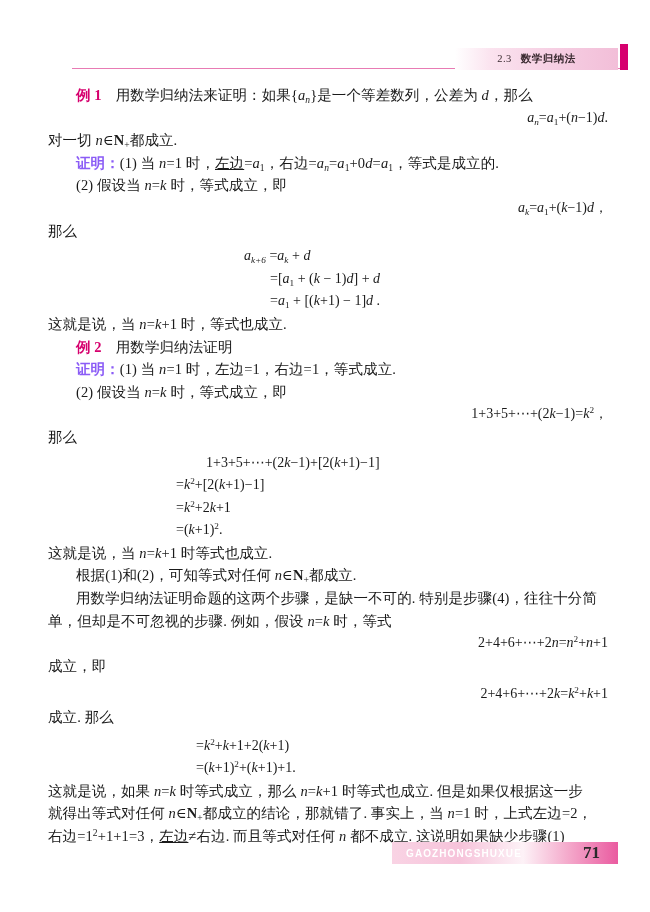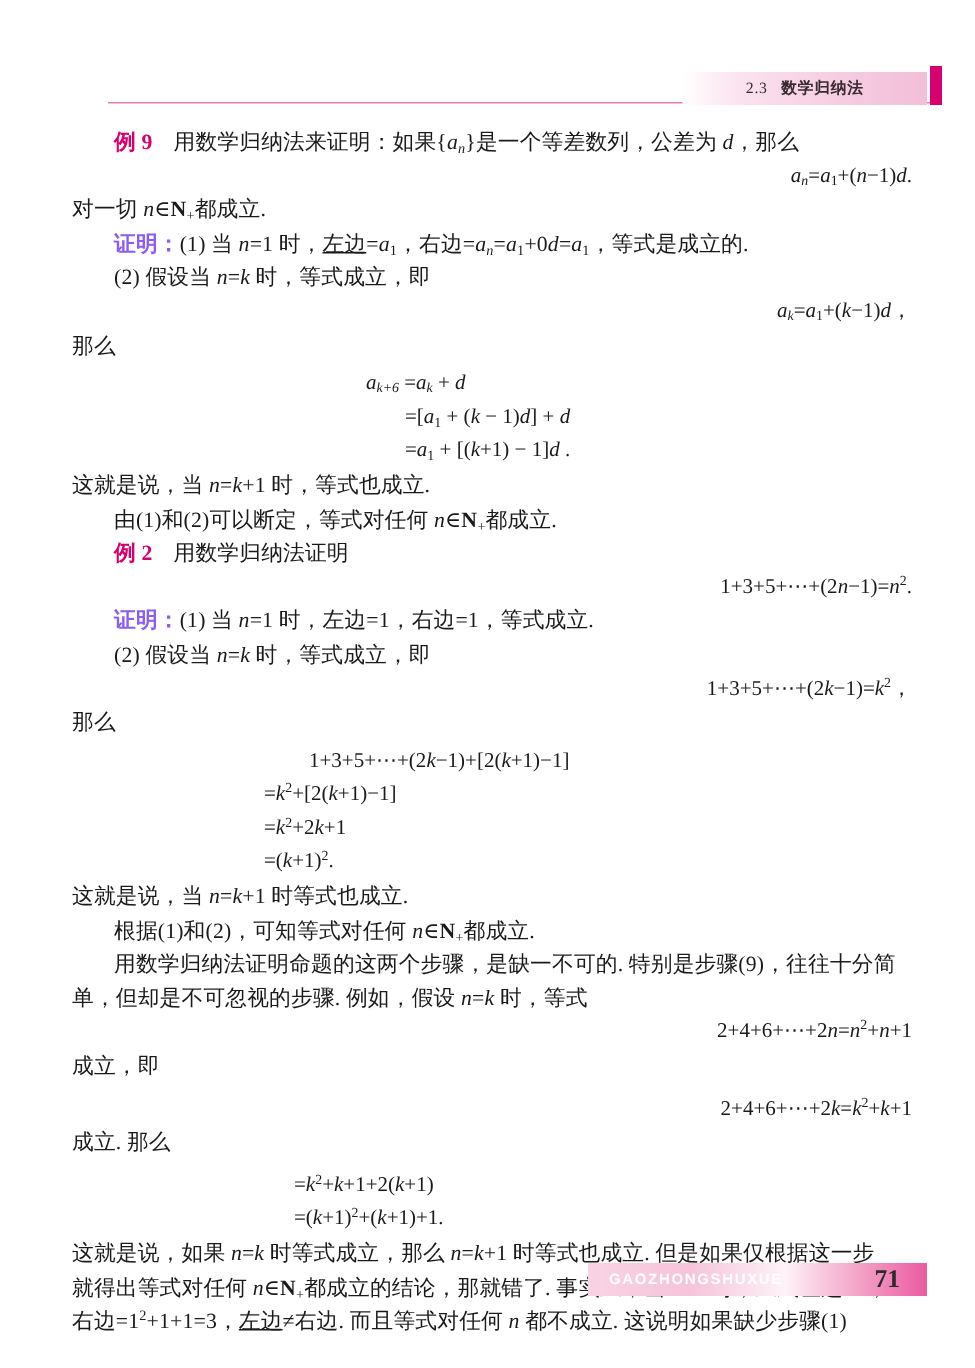--- a/index.html
+++ b/index.html
@@ -166,21 +166,21 @@
       <span class="header-title">
         <span class="sec-num">2.3</span><span>数学归纳法</span>
       </span>
     </div>
     <div class="header-tab"></div>
   </div>
 
   <div class="content">
 
     <div class="line indent">
-      <span class="ex-label">例 9</span><span>用数学归纳法来证明：如果{<span class="it m">a</span><sub class="m it">n</sub>}是一个等差数列，公差为 <span class="it m">d</span>，那么</span>
+      <span class="ex-label">例 1</span><span>用数学归纳法来证明：如果{<span class="it m">a</span><sub class="m it">n</sub>}是一个等差数列，公差为 <span class="it m">d</span>，那么</span>
     </div>
 
     <div class="eq-center">
       <span class="it m">a</span><sub class="m it">n</sub>=<span class="it m">a</span><sub class="m">1</sub>+(<span class="it m">n</span>−1)<span class="it m">d</span>.
     </div>
 
     <div class="line">
       对一切 <span class="it m">n</span>∈<strong class="m">N</strong><sub class="m">+</sub>都成立.
     </div>
 
@@ -203,31 +203,25 @@
     <div class="eq-block">
       <span class="row eq-pad-a"><span class="it m">a</span><sub class="m it">k+6</sub> =<span class="it m">a</span><sub class="m it">k</sub> + <span class="it m">d</span></span>
       <span class="row eq-pad-b">=[<span class="it m">a</span><sub class="m">1</sub> + (<span class="it m">k</span> − 1)<span class="it m">d</span>] + <span class="it m">d</span></span>
       <span class="row eq-pad-b">=<span class="it m">a</span><sub class="m">1</sub> + [(<span class="it m">k</span>+1) − 1]<span class="it m">d</span> .</span>
     </div>
 
     <div class="line">
       这就是说，当 <span class="it m">n</span>=<span class="it m">k</span>+1 时，等式也成立.
     </div>
 
-    <div class="line indent">
-      由(1)和(2)可以断定，等式对任何 <span class="it m">n</span>∈<strong class="m">N</strong><sub class="m">+</sub>都成立.
-    </div>
 
     <div class="line indent">
       <span class="ex-label">例 2</span><span>用数学归纳法证明</span>
     </div>
 
-    <div class="eq-center">
-      1+3+5+⋯+(2<span class="it m">n</span>−1)=<span class="it m">n</span><sup class="m">2</sup>.
-    </div>
 
     <div class="line indent">
       <span class="proof-label">证明：</span><span>(1) 当 <span class="it m">n</span>=1 时，左边=1，右边=1，等式成立.</span>
     </div>
 
     <div class="line indent">
       (2) 假设当 <span class="it m">n</span>=<span class="it m">k</span> 时，等式成立，即
     </div>
 
     <div class="eq-center">
@@ -246,21 +240,21 @@
     </div>
 
     <div class="line">
       这就是说，当 <span class="it m">n</span>=<span class="it m">k</span>+1 时等式也成立.
     </div>
 
     <div class="line indent">
       根据(1)和(2)，可知等式对任何 <span class="it m">n</span>∈<strong class="m">N</strong><sub class="m">+</sub>都成立.
     </div>
 
-    <div class="line indent">用数学归纳法证明命题的这两个步骤，是缺一不可的. 特别是步骤(9)，往往十分简</div>
+    <div class="line indent">用数学归纳法证明命题的这两个步骤，是缺一不可的. 特别是步骤(4)，往往十分简</div>
     <div class="line">
       单，但却是不可忽视的步骤. 例如，假设 <span class="it m">n</span>=<span class="it m">k</span> 时，等式
     </div>
 
     <div class="eq-center">
       2+4+6+⋯+2<span class="it m">n</span>=<span class="it m">n</span><sup class="m">2</sup>+<span class="it m">n</span>+1
     </div>
 
     <div class="line">成立，即</div>
 

